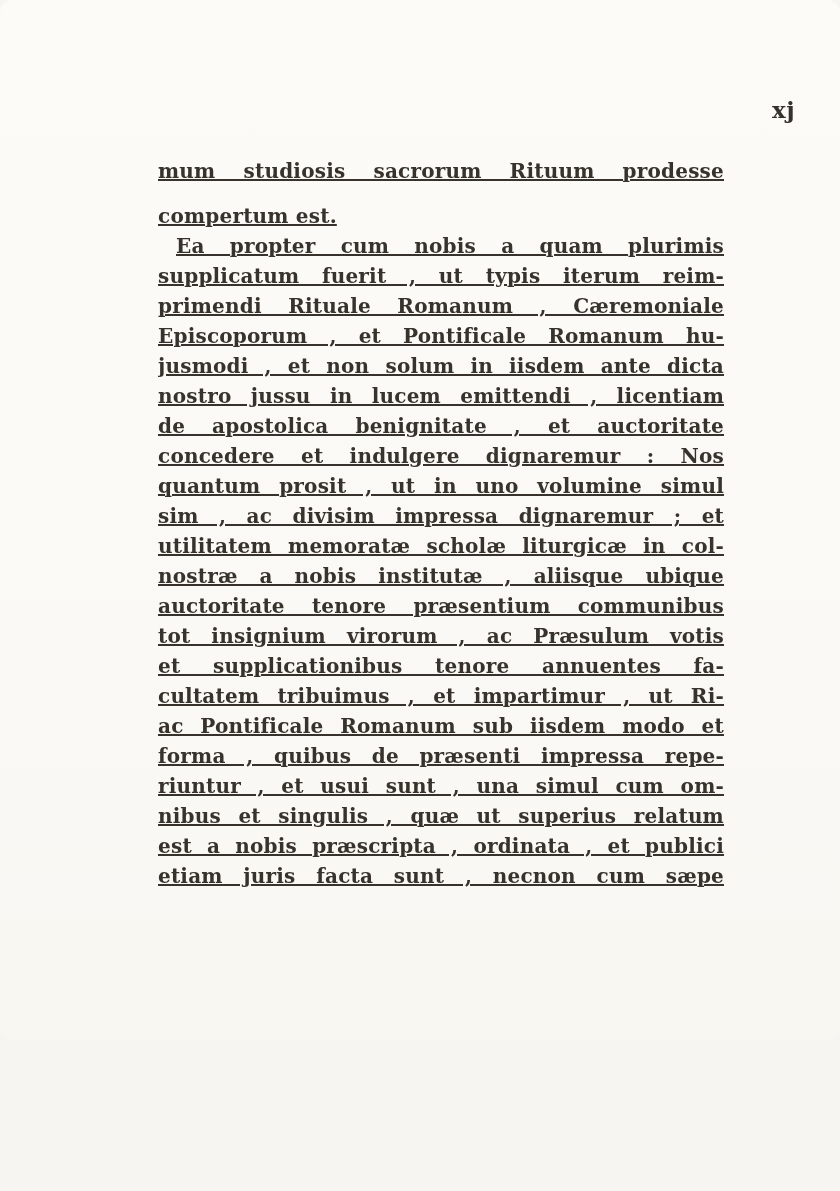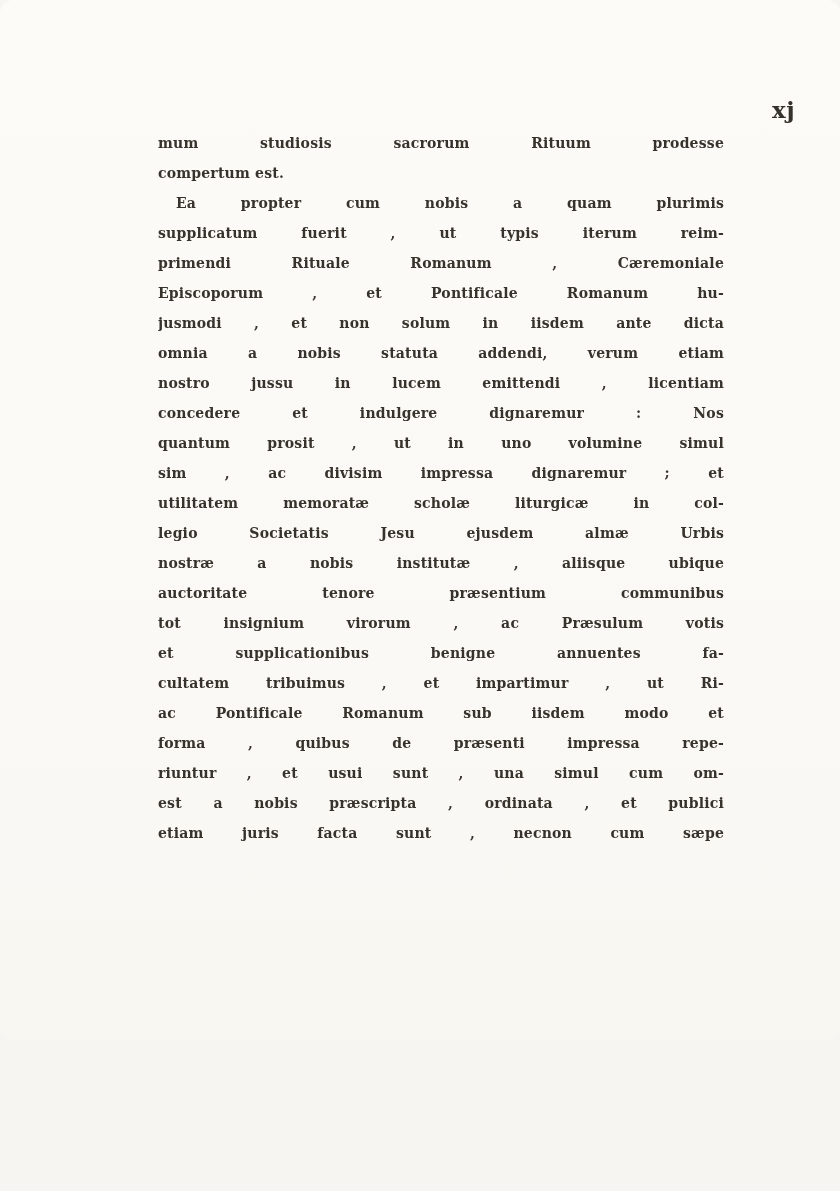--- a/index.html
+++ b/index.html
@@ -24,68 +24,70 @@
     position: absolute;
     top: 96px;
     left: 772px;
     font-size: 23px;
     font-weight: 700;
     color: #35312b;
     letter-spacing: 0.5px;
   }
   .text-block {
     position: absolute;
-    top: 128px;
+    top: 156px;
     left: 158px;
     width: 566px;
     color: #37332c;
-    font-size: 14px;
+    font-size: 20px;
     font-weight: 700;
     line-height: 30px;
     letter-spacing: 0.2px;
+    text-decoration: underline;
   }
   .line {
     height: 30px;
     overflow: hidden;
     text-align: justify;
     text-align-last: justify;
     white-space: normal;
   }
   .line.no-justify {
     text-align: right;
     text-align-last: left;
+    margin-top: 15px;
   }
   .line.indent {
     text-indent: 18px;
   }
 </style>
 </head>
 <body>
 
 <div class="page">
   <div class="page-number">xj</div>
   <div class="text-block">
       <div class="line">mum studiosis sacrorum Rituum prodesse</div>
       <div class="line no-justify">compertum est.</div>
       <div class="line indent">Ea propter cum nobis a quam plurimis</div>
       <div class="line">supplicatum fuerit , ut typis iterum reim-</div>
       <div class="line">primendi Rituale Romanum , Cæremoniale</div>
       <div class="line">Episcoporum , et Pontificale Romanum hu-</div>
       <div class="line">jusmodi , et non solum in iisdem ante dicta</div>
-      <div class="line">omnia a nobis statuta addendi, verum etiam</div>
       <div class="line">nostro jussu in lucem emittendi , licentiam</div>
+      <div class="line">de apostolica benignitate , et auctoritate</div>
       <div class="line">concedere et indulgere dignaremur : Nos</div>
       <div class="line">quantum prosit , ut in uno volumine simul</div>
       <div class="line">sim , ac divisim impressa dignaremur ; et</div>
       <div class="line">utilitatem memoratæ scholæ liturgicæ in col-</div>
-      <div class="line">legio Societatis Jesu ejusdem almæ Urbis</div>
       <div class="line">nostræ a nobis institutæ , aliisque ubique</div>
       <div class="line">auctoritate tenore præsentium communibus</div>
       <div class="line">tot insignium virorum , ac Præsulum votis</div>
-      <div class="line">et supplicationibus benigne annuentes fa-</div>
+      <div class="line">et supplicationibus tenore annuentes fa-</div>
       <div class="line">cultatem tribuimus , et impartimur , ut Ri-</div>
       <div class="line">ac Pontificale Romanum sub iisdem modo et</div>
       <div class="line">forma , quibus de præsenti impressa repe-</div>
       <div class="line">riuntur , et usui sunt , una simul cum om-</div>
+      <div class="line">nibus et singulis , quæ ut superius relatum</div>
       <div class="line">est a nobis præscripta , ordinata , et publici</div>
       <div class="line">etiam juris facta sunt , necnon cum sæpe</div>
     </div>
 </div>
 
 </body></html>

